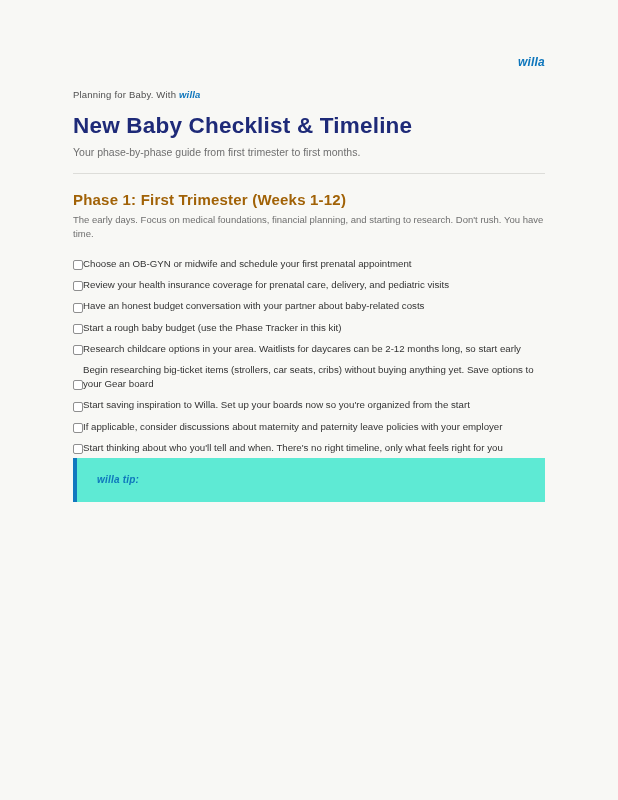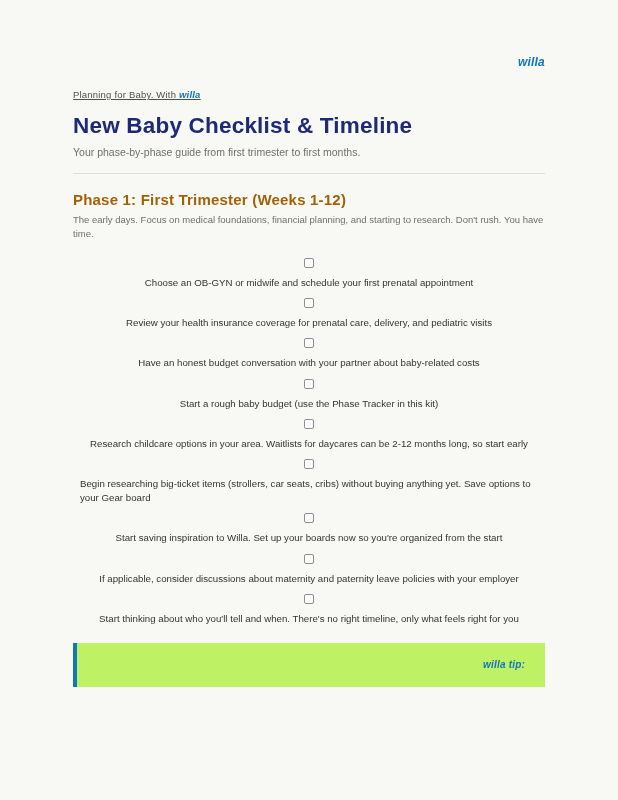--- a/index.html
+++ b/index.html
@@ -23,21 +23,20 @@
     font-weight: 700;
     color: #0e76bc;
     letter-spacing: 0.2px;
   }
   .logo { font-size: 12px; }
   .eyebrow {
     margin-top: 19px;
     font-size: 9.5px;
     color: #4f4f4f;
     letter-spacing: 0.2px;
-    text-decoration: underline;
   }
   .eyebrow .brand { font-size: 9.5px; }
   h1.title {
     margin-top: 13px;
     font-size: 22.5px;
     font-weight: 600;
     color: #1e2a78;
     letter-spacing: 0.2px;
   }
   .subtitle {
@@ -63,46 +62,42 @@
     font-size: 9.5px;
     line-height: 1.45;
     color: #6f6f6f;
   }
   ul.checklist {
     margin-top: 12px;
     list-style: none;
   }
   ul.checklist li {
     display: flex;
-    align-items: center;
-    gap: 8px;
+    align-items: flex-end;
     padding: 4px 0;
-    flex-direction: column;
   }
   .checkbox {
     flex: 0 0 auto;
     width: 10px; height: 10px;
     margin-top: 1px;
     border: 1px solid #8f8f8f;
     border-radius: 2px;
     background: #ffffff;
     cursor: pointer;
   }
   .item-text {
     font-size: 9.7px;
     line-height: 1.38;
     color: #333333;
     max-width: 458px;
   }
   .tip-box {
-    margin-top: 14px;
-    background: #bef264;
+    background: #5eead4;
     border-left: 4px solid #1278be;
     padding: 16px 20px 17px 20px;
-    text-align: right;
   }
   .tip-label {
     font-size: 10px;
     font-style: italic;
     font-weight: 700;
     color: #0e76bc;
   }
   .tip-text {
     margin-top: 7px;
     font-size: 9.7px;

